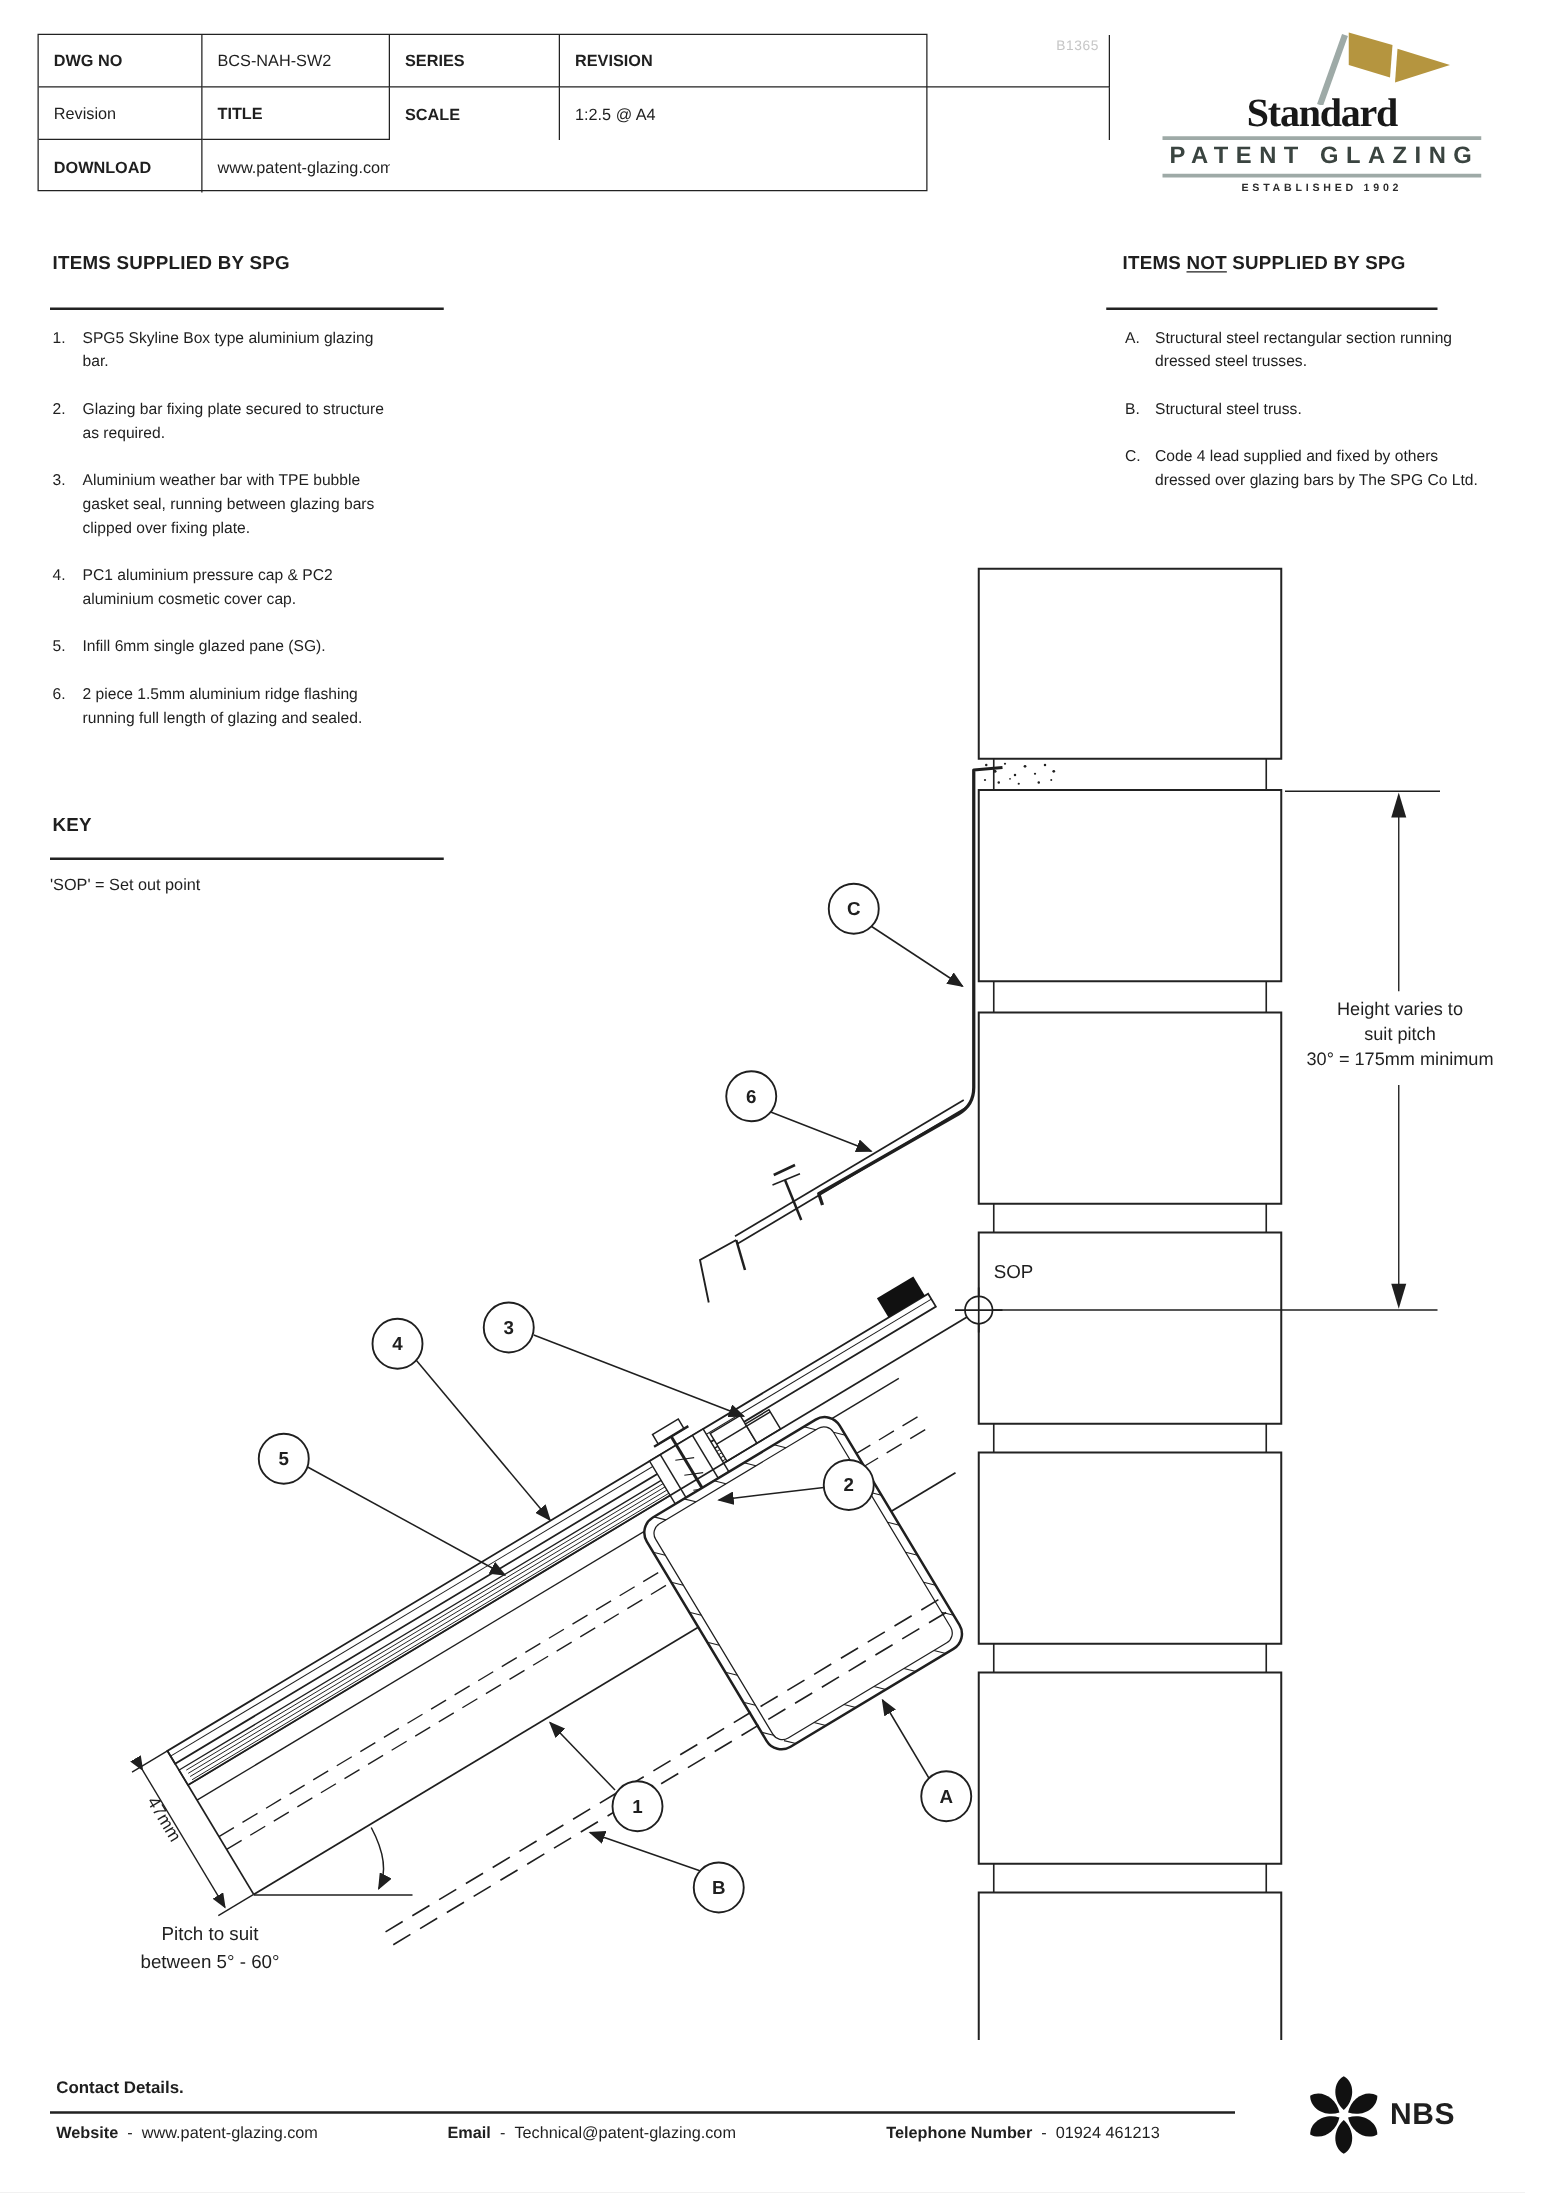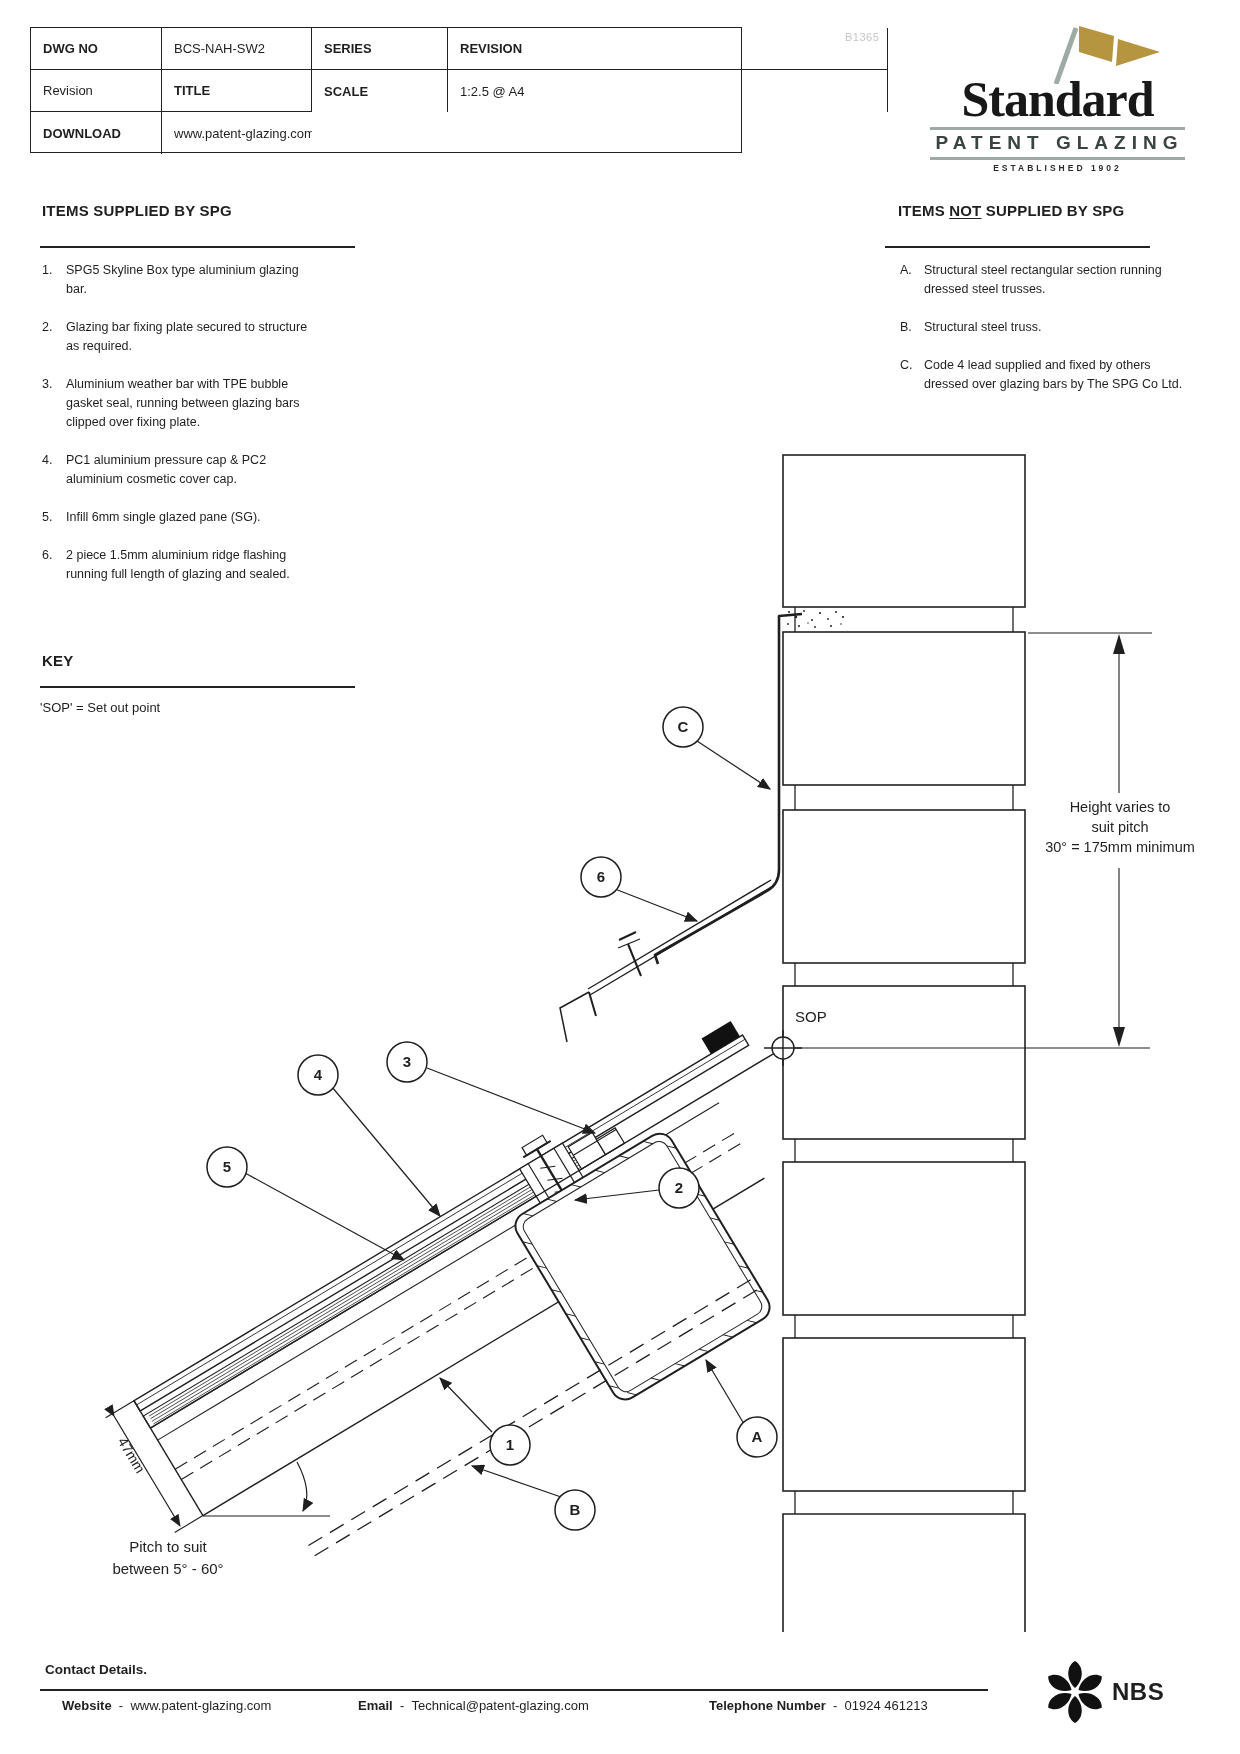--- a/index.html
+++ b/index.html
@@ -12,21 +12,21 @@
     grid-template-columns:131px 150px 136px 440px;grid-template-rows:42px 42px 42px;
     border:1.6px solid #222;}
   #titleblock .cell{border-right:1.4px solid #222;border-bottom:1.4px solid #222;
     display:flex;align-items:center;padding-left:12px;font-size:13px;white-space:nowrap;overflow:hidden;}
   #titleblock .cell.lastcol{border-right:none;}
   #titleblock .cell.lastrow{border-bottom:none;}
   #titleblock .lbl{font-weight:bold;}
   .watermark{left:845px;top:31px;font-size:11px;color:#c6c6c6;letter-spacing:.5px;}
   
   #logo{left:930px;top:22px;width:255px;height:145px;text-align:center;}
-  #logo .name{font-family:"Liberation Serif", serif;font-weight:bold;font-size:50px;
+  #logo .name{font-family:"Liberation Serif", serif;font-weight:bold;font-size:32px;
     letter-spacing:-1px;color:#181818;line-height:1;margin-top:52px;}
   #logo .rule{height:3px;background:#9eaaa7;margin:3px 0 0 0;}
   #logo .sub{font-size:19px;font-weight:bold;letter-spacing:6px;color:#3a4440;margin:2px 0 2px 4px;}
   #logo .est{font-size:8.5px;font-weight:bold;letter-spacing:3px;color:#2c2c2c;margin-top:3px;}
   #flagwrap{position:absolute;left:112px;top:0px;width:130px;height:62px;}
   
   .secheading{font-size:15px;font-weight:bold;letter-spacing:.2px;}
   .hr{height:1.6px;background:#222;}
   .speclist{font-size:12.5px;line-height:19px;}
   .speclist .item{display:flex;margin-bottom:19px;}
@@ -316,21 +316,21 @@
       <span class="txt">Code 4 lead supplied and fixed by others dressed over glazing bars by The SPG Co Ltd.</span>
     </div>
   </div>
 
   <div class="abs secheading" style="left:42px;top:652px;">KEY</div>
   <div class="abs hr" style="left:40px;top:686px;width:315px;"></div>
   <div class="abs keyentry" style="left:40px;top:700px;">'SOP' = Set out point</div>
 
   <div id="contact-heading" class="abs">Contact Details.</div>
   <div id="footer-rule" class="abs hr"></div>
-  <div class="abs footline" style="left:62px;text-align:right;">
+  <div class="abs footline" style="left:45px;text-align:right;">
     <b>Website</b>&nbsp;&nbsp;<span>-</span>&nbsp;&nbsp;<span>www.patent-glazing.com</span>
   </div>
   <div class="abs footline" style="left:358px;">
     <b>Email</b>&nbsp;&nbsp;<span>-</span>&nbsp;&nbsp;<span>Technical@patent-glazing.com</span>
   </div>
   <div class="abs footline" style="left:709px;">
     <b>Telephone Number</b>&nbsp;&nbsp;<span>-</span>&nbsp;&nbsp;<span>01924 461213</span>
   </div>
 
   <svg class="abs" style="left:1042px;top:1659px;" width="66" height="66" viewBox="-33 -33 66 66">

